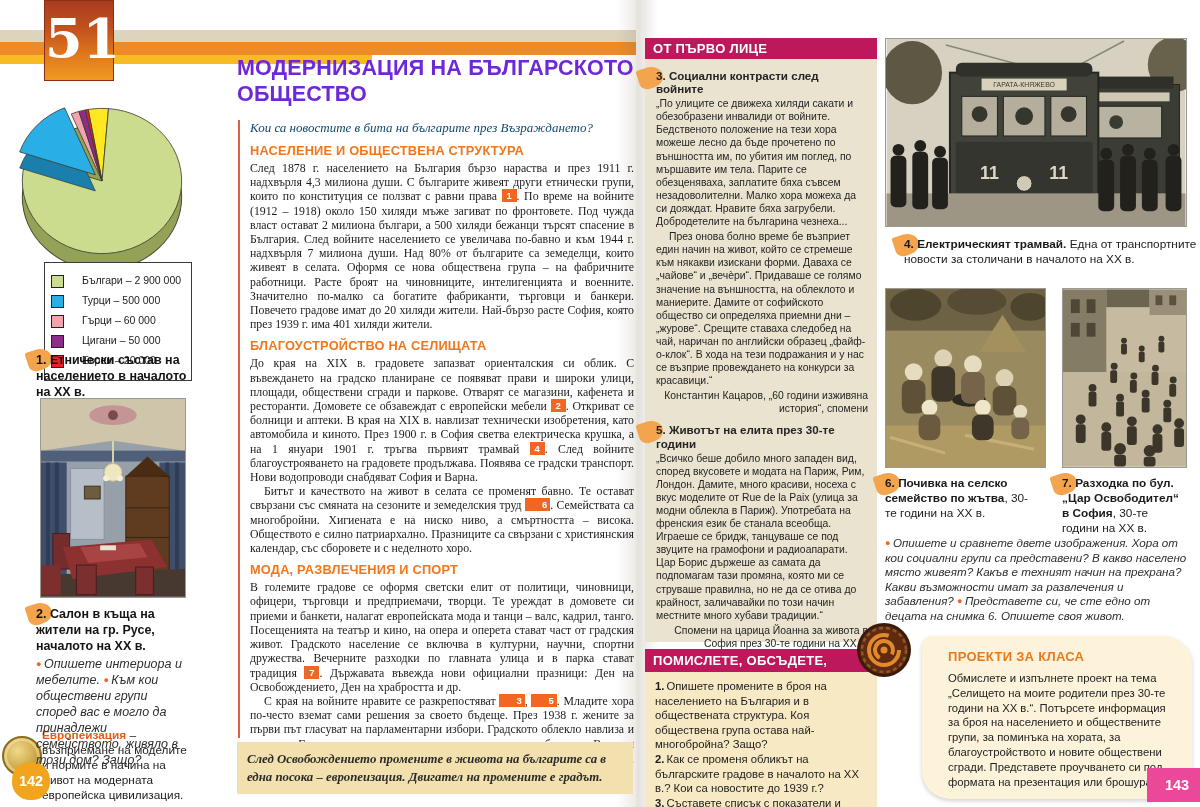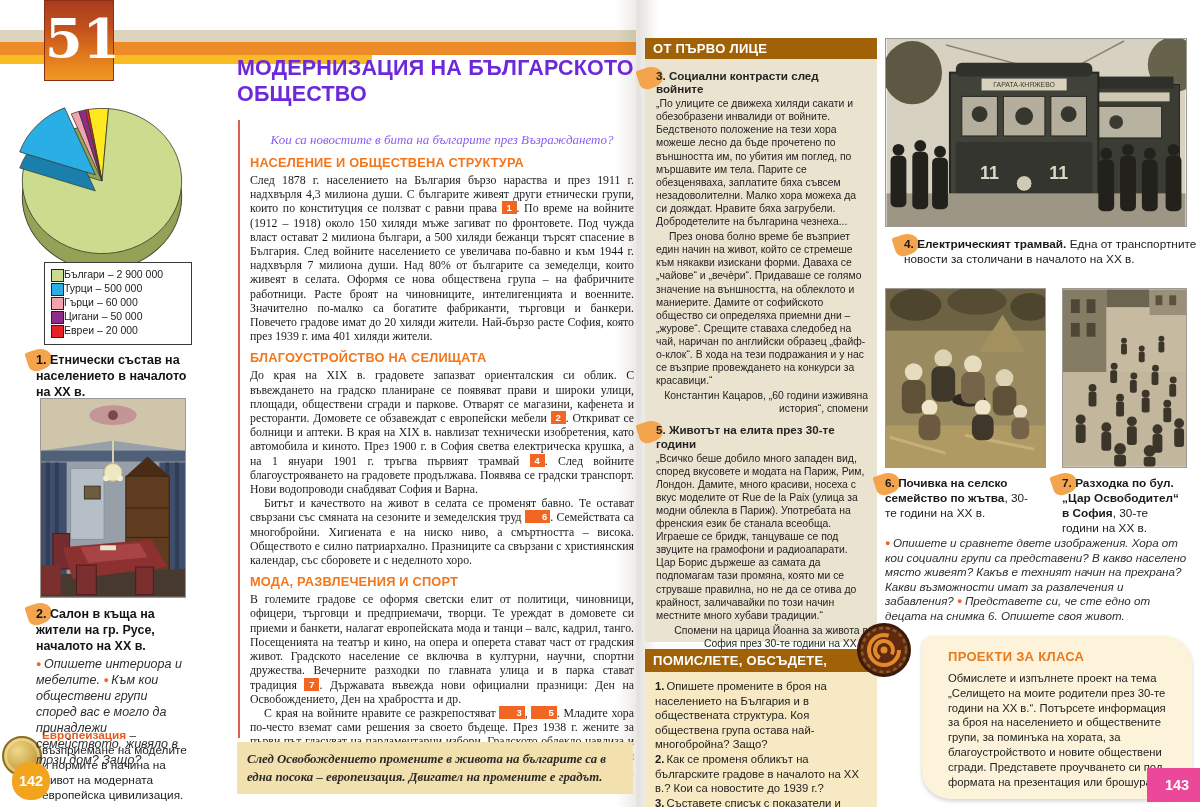--- a/index.html
+++ b/index.html
@@ -13,21 +13,21 @@
   .badge51{position:absolute;left:44px;top:0;width:68px;height:79px;
            background:linear-gradient(#a93c1f 0%,#c2511e 35%,#e07a1d 70%,#f09a21 100%);
            border:1px solid #8a2f12;color:#fff;font-family:"DejaVu Serif",serif;
            font-size:54px;line-height:76px;text-align:center;font-weight:bold;}
   .fold{position:absolute;left:616px;top:0;width:42px;height:807px;
         background:linear-gradient(90deg,rgba(0,0,0,0) 0%,rgba(90,70,40,.10) 45%,rgba(90,70,40,.16) 52%,rgba(0,0,0,0) 100%);}
   
   #pie-box{position:absolute;left:12px;top:70px;width:180px;height:232px;}
   #legend{position:absolute;left:44px;top:262px;width:134px;background:#fff;border:1px solid #3a3a3a;
           padding:5px 6px 6px 6px;font-size:10.5px;line-height:13.5px;}
-  .lrow{display:flex;gap:0;margin:0 0;}
+  .lrow{display:flex;gap:18px;margin:6px 0;}
   .lsw{width:11px;height:11px;border:1px solid #222;flex:none;margin-top:1px;}
   .cap{position:absolute;font-weight:bold;font-size:12.5px;line-height:16px;color:#141414;}
   .cap .sw,.doc-title .sw{position:absolute;width:25px;height:21px;background:#f3a44c;
        border-radius:15% 85% 75% 55%;transform:rotate(-18deg);left:-9px;top:-3px;z-index:0;}
   .cap>span,.cap>b,.cap>i{position:relative;z-index:1;}
   .capnum{font-weight:bold;}
   .qitalic{font-style:italic;font-weight:normal;color:#2e2e2e;}
   .odot{color:#f26522;font-style:normal;font-size:9px;vertical-align:1px;}
   .photo{position:absolute;border:1px solid #9a9a93;box-sizing:border-box;}
   .photo svg{display:block;}
@@ -38,33 +38,33 @@
         border:2px solid #8a6d1e;box-shadow:inset 0 0 0 3px rgba(255,240,190,.45);}
   .pagenum{position:absolute;color:#fff;font-weight:bold;font-size:14.5px;text-align:center;}
   #pn142{left:12px;top:762px;width:38px;height:38px;background:#f2a41c;line-height:38px;border-radius:18px;}
   #pn143{left:1147px;top:768px;width:60px;height:34px;background:#ec4899;line-height:34px;}
   
   #title{position:absolute;left:237px;top:55px;width:410px;font-size:21.5px;line-height:26px;
          font-weight:800;color:#6d28d9;letter-spacing:.2px;}
   #red-rule{position:absolute;left:238px;top:120px;width:2px;height:618px;background:#dd604a;}
   #main-col{position:absolute;left:250px;top:120px;width:384px;}
   .q-intro{font-family:"Liberation Serif",serif;font-style:italic;font-size:13px;line-height:16px;
-           margin:12px 0 7px 0;color:#8b5cf6;text-align:center;}
+           margin:0 0 7px 0;color:#0c4a6e;}
   .sect{color:#f3761b;font-size:12.8px;font-weight:bold;margin:7px 0 3px 0;letter-spacing:.2px;}
   .body{font-family:"Liberation Serif",serif;font-size:11.8px;line-height:14.2px;
         text-align:justify;margin:0;color:#1b1b1b;}
   .body.ind{text-indent:14px;}
   .chip{display:inline-block;min-width:9px;padding:0 3px;background:#f26522;color:#fff;
         font-family:"Liberation Sans",sans-serif;font-weight:bold;font-size:9.5px;line-height:13px;
         text-align:center;vertical-align:1px;}
   #summary{position:absolute;left:237px;top:742px;width:396px;background:#f2e1ae;
            font-family:"Liberation Serif",serif;font-style:italic;font-weight:bold;
            font-size:12.8px;line-height:18px;padding:8px 10px;box-sizing:border-box;color:#2a2a2a;}
   
-  .orange-bar{position:absolute;background:#a16207;color:#fff;font-weight:bold;font-size:13px;
+  .orange-bar{position:absolute;background:#be185d;color:#fff;font-weight:bold;font-size:13px;
               letter-spacing:.3px;padding-left:8px;}
   #ofp-bar{left:645px;top:38px;width:224px;height:21px;line-height:21px;}
   #quote-panel{position:absolute;left:645px;top:59px;width:232px;height:583px;background:#e9e3cf;
                padding:8px 9px 6px 11px;box-sizing:border-box;font-size:10.4px;line-height:13.1px;color:#242424;}
   .doc-title{position:relative;font-weight:bold;font-size:11.6px;margin:2px 0 2px 0;}
   .qp{margin:0 0 2px 0;}
   .qp.ind{text-indent:13px;}
   .attr{text-align:right;margin:2px 0 8px 0;}
   .qlist{font-style:italic;margin-top:6px;}
   #think-bar{left:645px;top:649px;width:228px;height:23px;line-height:23px;}

